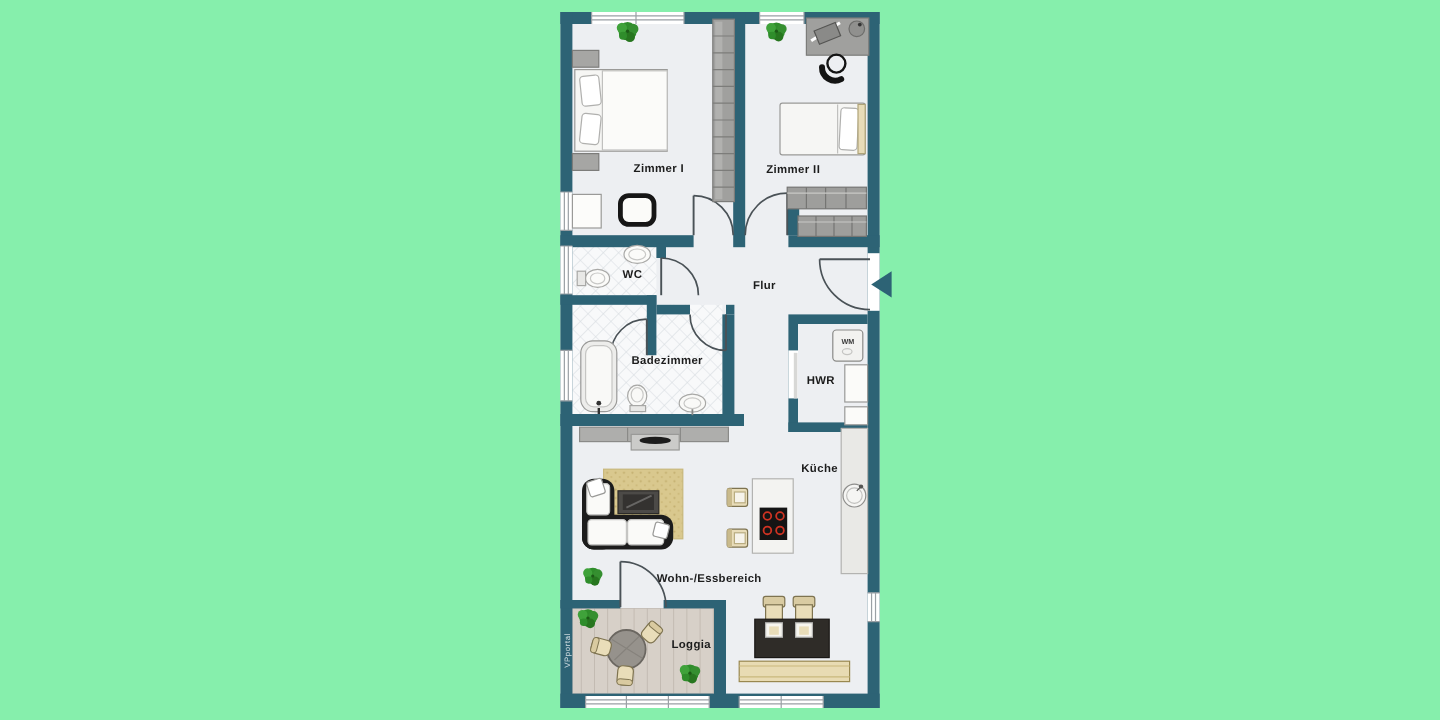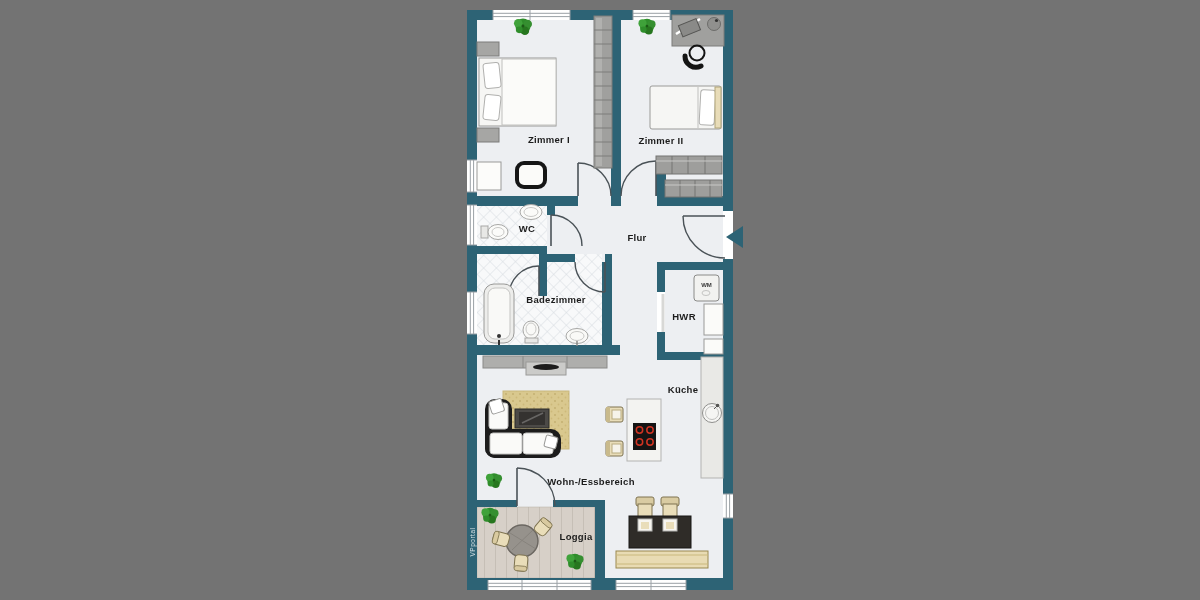--- a/index.html
+++ b/index.html
@@ -1,16 +1,16 @@
 <!DOCTYPE html>
 <html><head>
 <meta charset="utf-8">
 <style>
   html,body{margin:0;padding:0;background:#ffffff;}
-  .stage{position:relative;width:1200px;height:600px;background:#737373;overflow:hidden;}
+  .stage{position:relative;width:1200px;height:600px;background:#86efac;overflow:hidden;}
   svg{position:absolute;left:0;top:0;}
   .wall{fill:#2d6375;}
   .floor{fill:#edeff2;}
   .win{fill:#ffffff;stroke:none;}
   .winline{stroke:#9aa0a5;stroke-width:1;}
   .doorarc{fill:none;stroke:#4a5257;stroke-width:1.4;}
   .doorleaf{stroke:#4a5257;stroke-width:1.6;}
   .room-label{font-family:"Liberation Sans",sans-serif;font-size:9.5px;font-weight:bold;
               fill:#1c1c1c;letter-spacing:.3px;text-anchor:middle;}
   .tiny-label{font-family:"Liberation Sans",sans-serif;font-size:6px;font-weight:bold;

